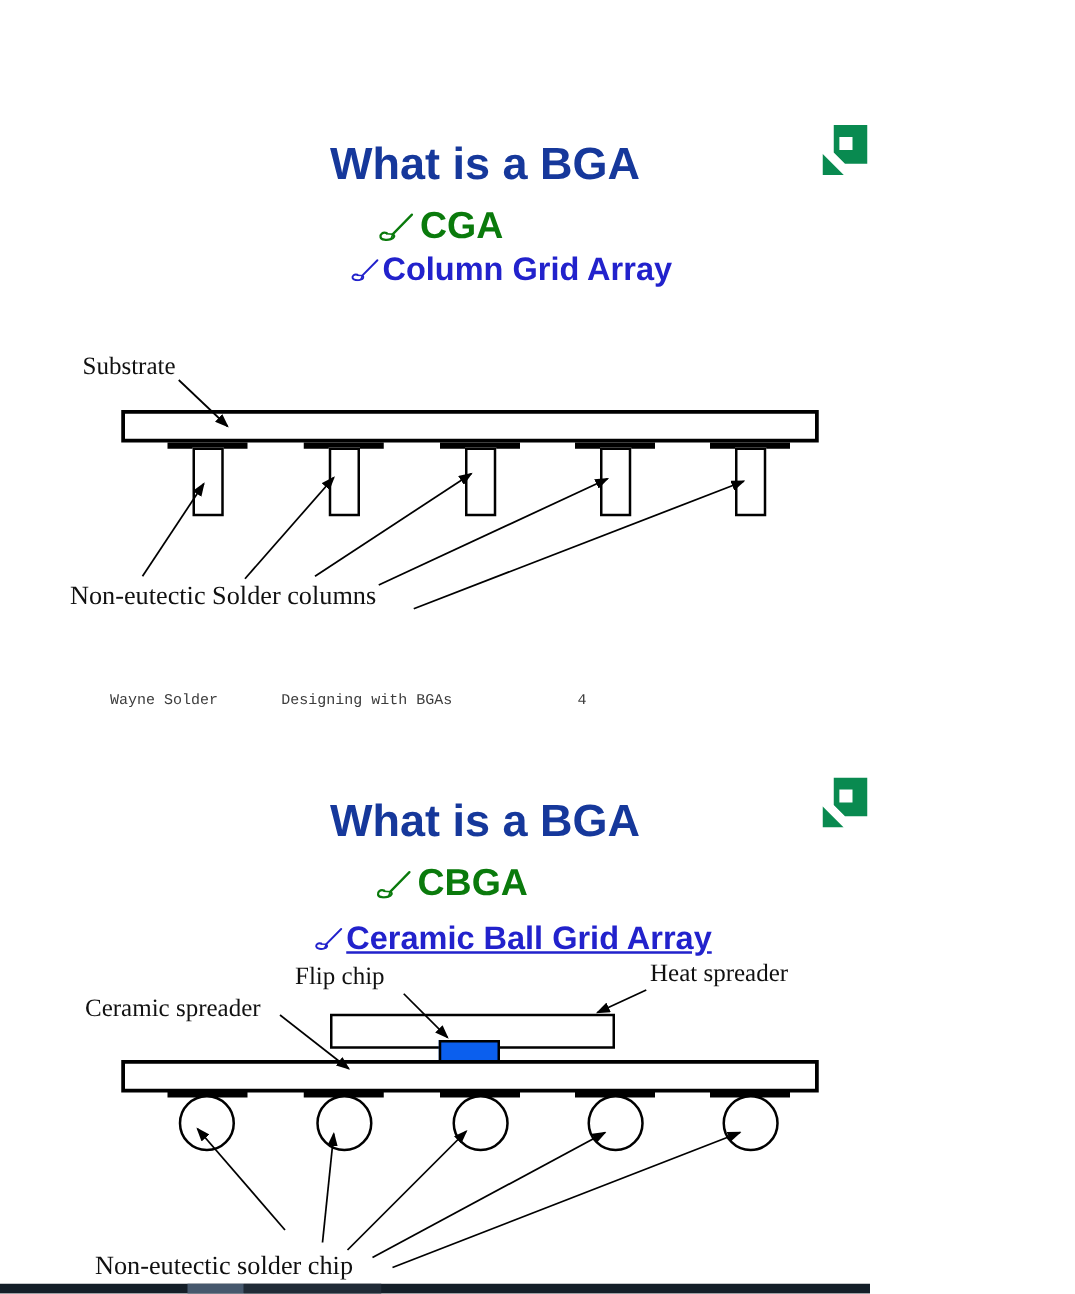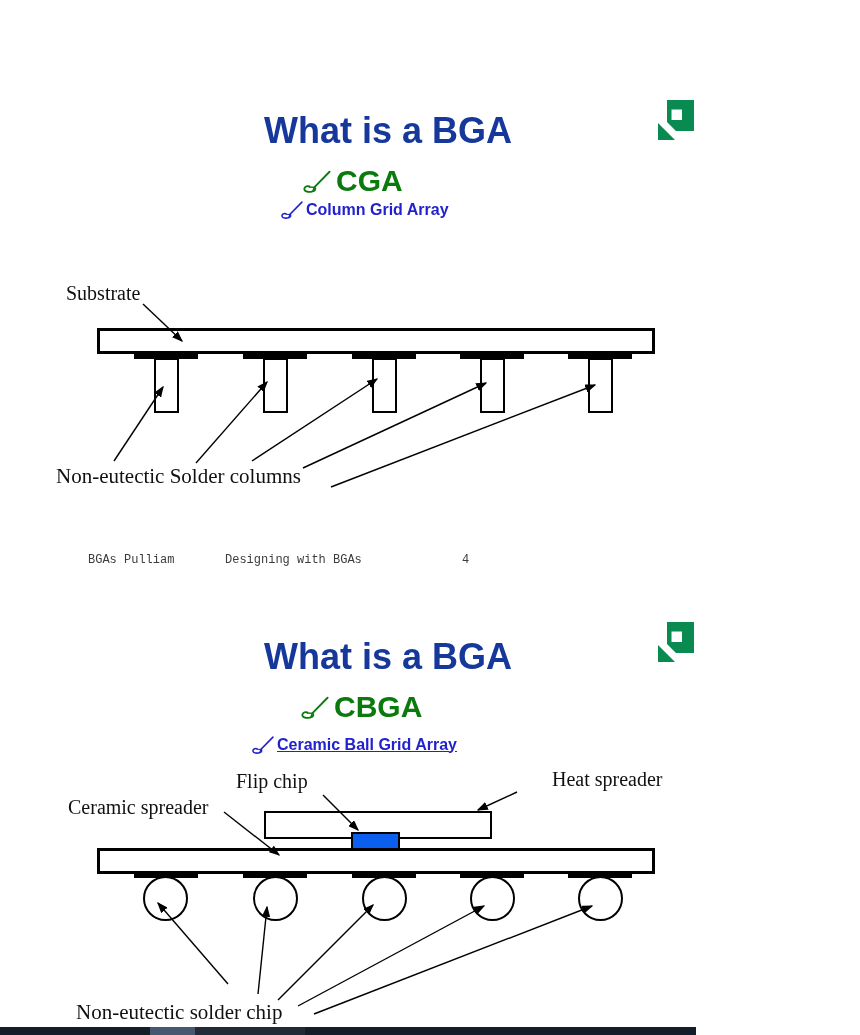--- a/index.html
+++ b/index.html
@@ -11,21 +11,21 @@
     position:absolute;font-family:"Liberation Sans",sans-serif;font-weight:bold;
     font-size:36px;color:var(--title-blue);white-space:nowrap;
   }
   .acronym-row{
     position:absolute;display:flex;align-items:center;gap:4px;
     font-family:Liberation Sans, sans-serif;font-weight:bold;font-size:30px;
     color:var(--acronym-green);white-space:nowrap;
   }
   .subtitle-row{
     position:absolute;display:flex;align-items:center;gap:2px;
-    font-family:"Liberation Sans",sans-serif;font-weight:bold;font-size:16px;
+    font-family:"Liberation Sans",sans-serif;font-weight:bold;font-size:26px;
     color:var(--subtitle-blue);white-space:nowrap;justify-content:center;
   }
   .pen-icon{flex:0 0 auto;display:block;}
   .amd-logo{position:absolute;width:36px;height:40px;}
   .diagram-label{
     position:absolute;font-family:"Liberation Serif",serif;font-size:20px;color:#111;
     white-space:nowrap;
   }
   .fan-label{font-size:21px;}
   .substrate-rect{
@@ -86,21 +86,21 @@
     <div class="pad" style="left:568px;top:354px;"></div>
 
     <div class="solder-column" style="left:154px;top:358px;"></div>
     <div class="solder-column" style="left:263px;top:358px;"></div>
     <div class="solder-column" style="left:372px;top:358px;"></div>
     <div class="solder-column" style="left:480px;top:358px;"></div>
     <div class="solder-column" style="left:588px;top:358px;"></div>
 
     <div class="diagram-label fan-label" style="left:56px;top:464px;text-align:right;">Non-eutectic Solder columns</div>
 
-    <div class="footer-text" style="left:88px;">BGAs Pulliam</div>
+    <div class="footer-text" style="left:88px;">Wayne Solder</div>
     <div class="footer-text" style="left:225px;">Designing with BGAs</div>
     <div class="footer-text" style="left:462px;">4</div>
   </section>
 
   <section>
 
     <div class="slide-title" style="left:264px;top:636px;">What is a BGA</div>
 
     <svg class="amd-logo" style="left:658px;top:622px;" viewBox="0 0 36 40">
       <path d="M9 0 H36 V31 H18 L9 22 Z M13.5 9.5 V20 H24 V9.5 Z" fill="var(--amd-green)" fill-rule="evenodd"></path>
@@ -117,21 +117,21 @@
 
     <div class="subtitle-row" style="left:251px;top:735px;text-decoration:underline;">
       <svg class="pen-icon" width="24" height="19" viewBox="0 0 26 22">
         <path d="M6 16 C3 15 1 17 1.5 19 C2 21 6 21.5 9 20.5 C11.5 19.8 12.2 18 10.5 16.8 L24.5 2.5" fill="none" stroke="currentColor" stroke-width="1.8" stroke-linecap="round"></path>
         <path d="M5.5 16.5 L10.5 16.8 L9.2 20.2" fill="none" stroke="currentColor" stroke-width="1.3"></path>
       </svg>
       <span>Ceramic Ball Grid Array</span>
     </div>
 
     <div class="diagram-label" style="left:236px;top:770px;">Flip chip</div>
-    <div class="diagram-label" style="left:520px;top:768px;margin-left:32px;">Heat spreader</div>
+    <div class="diagram-label" style="left:520px;top:768px;">Heat spreader</div>
     <div class="diagram-label" style="left:68px;top:796px;">Ceramic spreader</div>
 
     <div class="heat-spreader-rect"></div>
     <div class="chip-rect"></div>
 
     <div class="substrate-rect" style="top:848px;"></div>
 
     <div class="pad" style="left:134px;top:873px;"></div>
     <div class="pad" style="left:243px;top:873px;"></div>
     <div class="pad" style="left:352px;top:873px;"></div>

